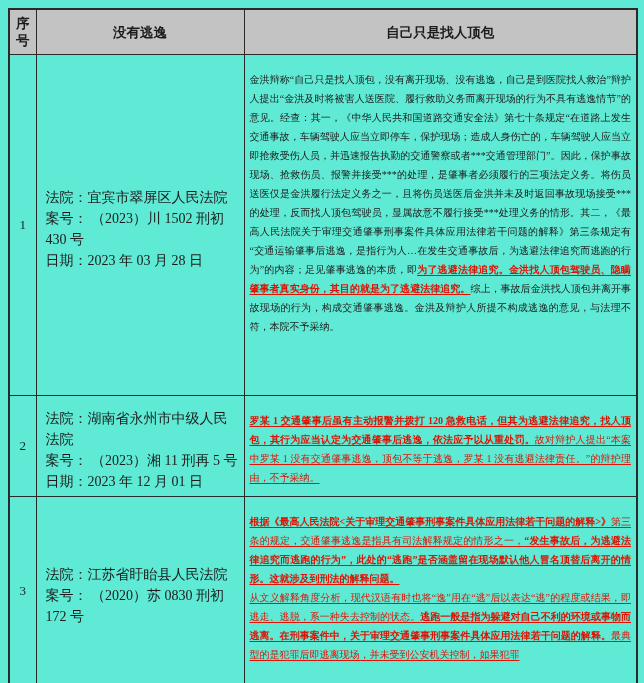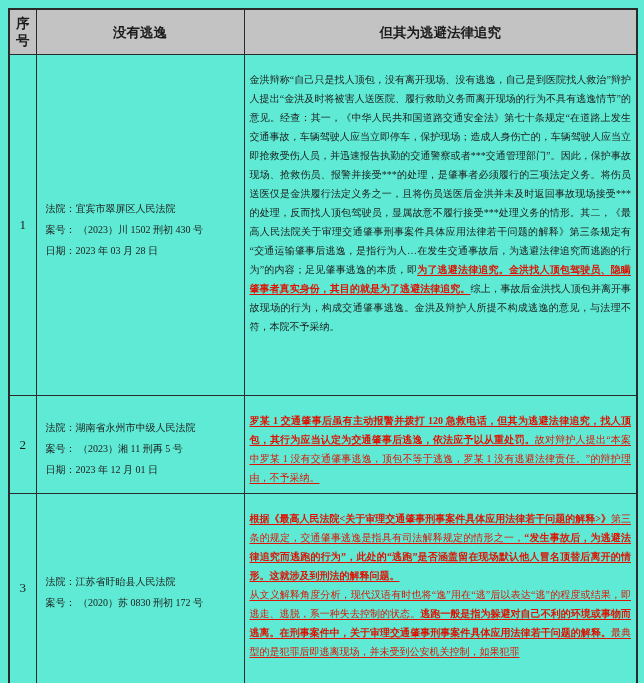--- a/index.html
+++ b/index.html
@@ -32,21 +32,21 @@
     font-weight:bold;font-size:13.5px;line-height:17px;
     padding:5px 2px;text-align:center;vertical-align:middle;
   }
   td.no{
     text-align:center;vertical-align:middle;
     font-size:13px;
   }
   td.doc{
     vertical-align:middle;
     padding:12px 6px 4px 9px;
-    font-size:10px;line-height:21px;text-align:left;
+    font-size:14px;line-height:21px;text-align:left;
   }
   td.finding{
     vertical-align:top;
     padding:15px 5px 2px 5px;
     font-size:10px;line-height:19px;
     text-align:justify;text-justify:inter-ideograph;
   }
   tbody tr:nth-child(1){height:341px;}
   tbody tr:nth-child(2){height:98px;}
   tbody tr:nth-child(3){height:190px;}
@@ -73,21 +73,21 @@
   <table class="cases">
     <colgroup>
       <col class="c-no">
       <col class="c-doc">
       <col class="c-finding">
     </colgroup>
     <thead>
       <tr>
         <th>序号</th>
         <th>没有逃逸</th>
-        <th>但其为逃避法律追究</th>
+        <th>自己只是找人顶包</th>
       </tr>
     </thead>
     <tbody>
   <tr>
     <td class="no">1</td>
     <td class="doc">
             <div class="doc-line">法院：宜宾市翠屏区人民法院</div>
             <div class="doc-line">案号： （2023）川 1502 刑初 430 号</div>
             <div class="doc-line">日期：2023 年 03 月 28 日</div>
           </td>

